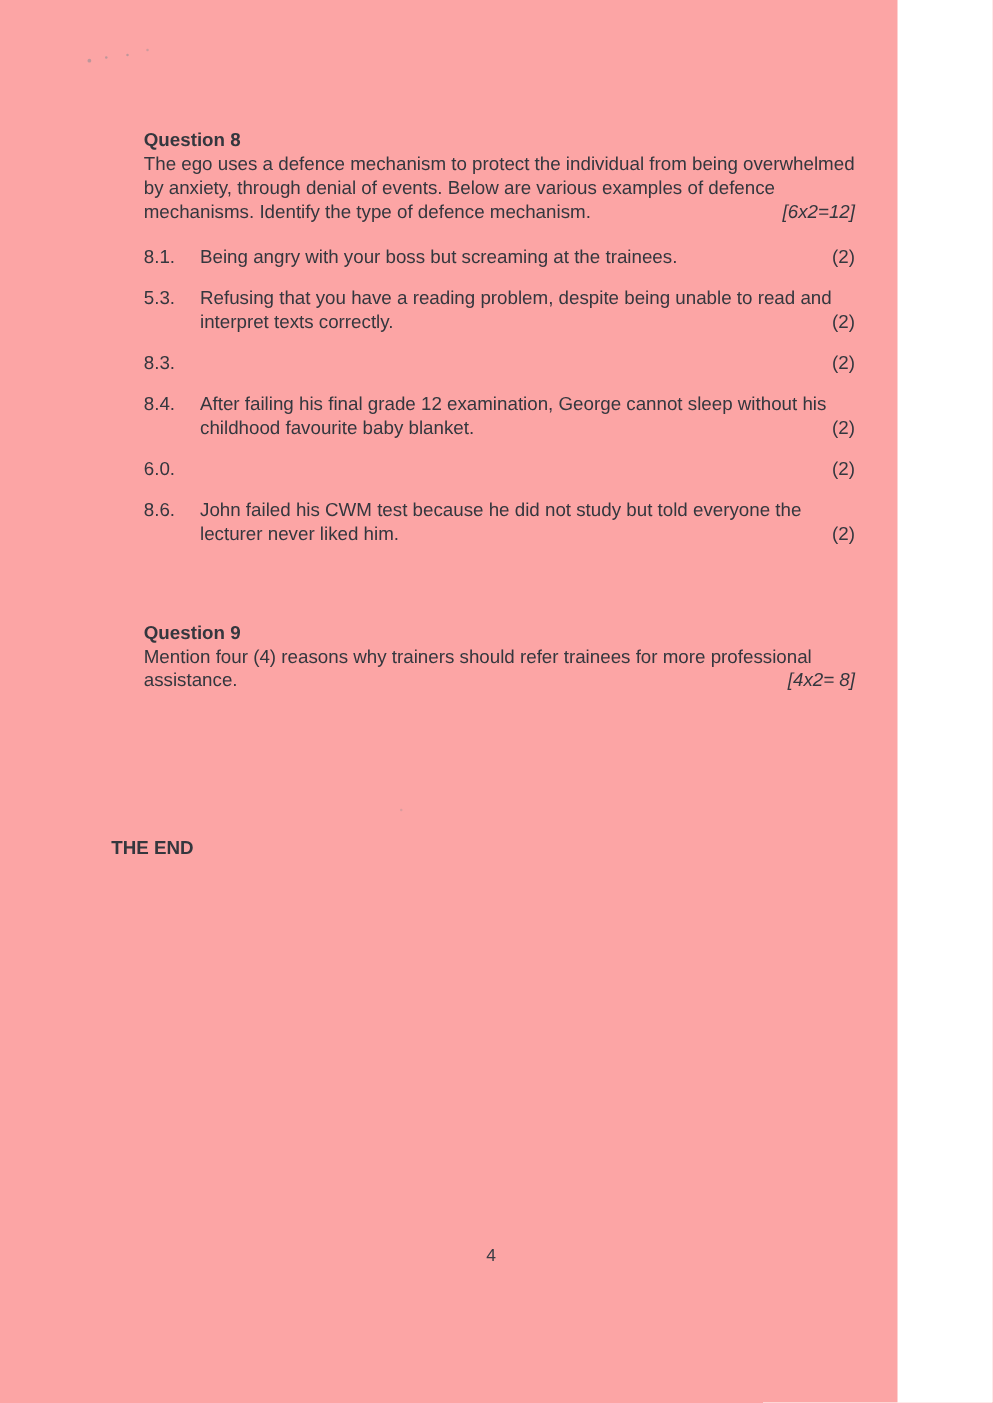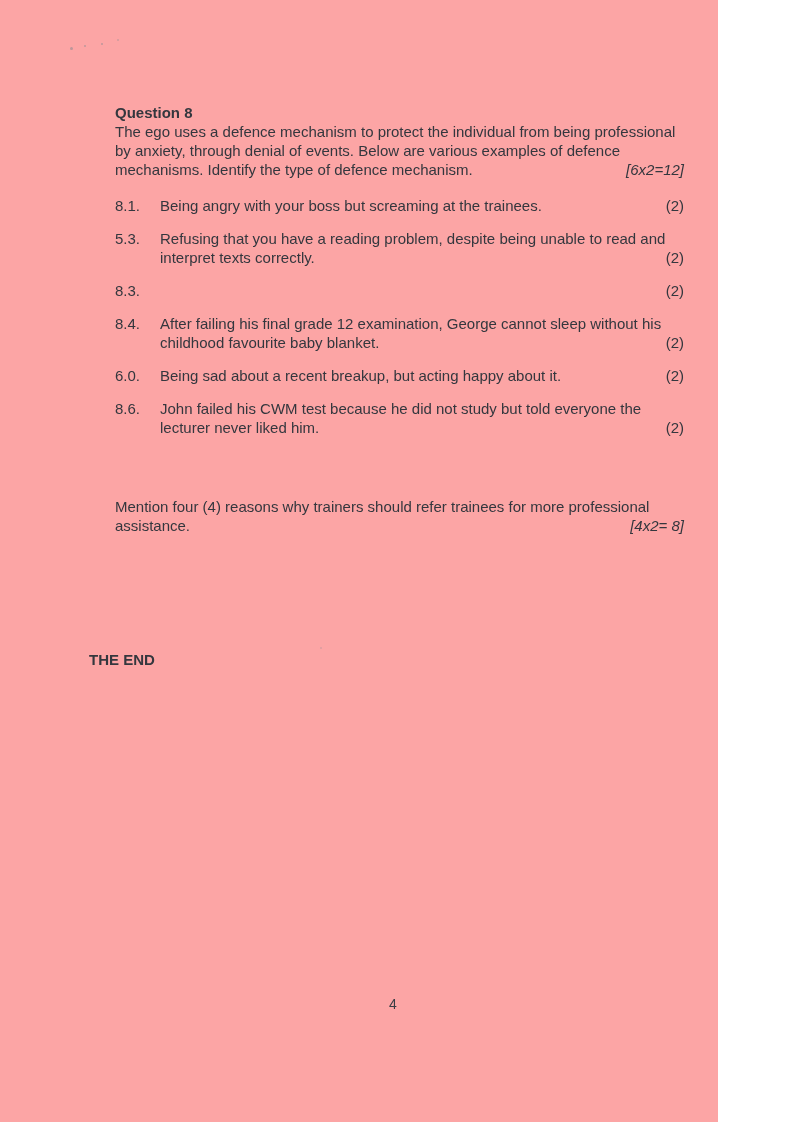--- a/index.html
+++ b/index.html
@@ -102,21 +102,21 @@
   <div class="speck speck-2"></div>
   <div class="speck speck-3"></div>
   <div class="speck speck-4"></div>
   <div class="speck speck-5"></div>
 
   <div class="content">
 
     <div>
       <div class="q-title">Question 8</div>
       <div class="q-intro">
-        <span>The ego uses a defence mechanism to protect the individual from being professional by anxiety, through denial of events. Below are various examples of defence mechanisms. Identify the type of defence mechanism.</span>
+        <span>The ego uses a defence mechanism to protect the individual from being overwhelmed by anxiety, through denial of events. Below are various examples of defence mechanisms. Identify the type of defence mechanism.</span>
         <span class="marks-total">[6x2=12]</span>
       </div>
 
       <div class="items">
 
         <div class="item">
           <div class="item-number">8.1.</div>
           <div class="item-body">
             <span>Being angry with your boss but screaming at the trainees.</span>
             <span class="marks">(2)</span>
@@ -142,37 +142,37 @@
           <div class="item-number">8.4.</div>
           <div class="item-body">
             <span>After failing his final grade 12 examination, George cannot sleep without his childhood favourite baby blanket.</span>
             <span class="marks">(2)</span>
           </div>
         </div>
 
         <div class="item">
           <div class="item-number">6.0.</div>
           <div class="item-body">
-            <span>Being sad about a recent breakup, but acting happy about it.</span>
             <span class="marks">(2)</span>
           </div>
         </div>
 
         <div class="item">
           <div class="item-number">8.6.</div>
           <div class="item-body">
             <span>John failed his CWM test because he did not study but told everyone the lecturer never liked him.</span>
             <span class="marks">(2)</span>
           </div>
         </div>
 
       </div>
     </div>
 
     <div class="q9-block">
+      <div class="q-title">Question 9</div>
       <div class="q-intro">
         <span>Mention four (4) reasons why trainers should refer trainees for more professional assistance.</span>
         <span class="marks-total">[4x2= 8]</span>
       </div>
     </div>
 
     <div class="the-end">THE END</div>
 
   </div>
 

